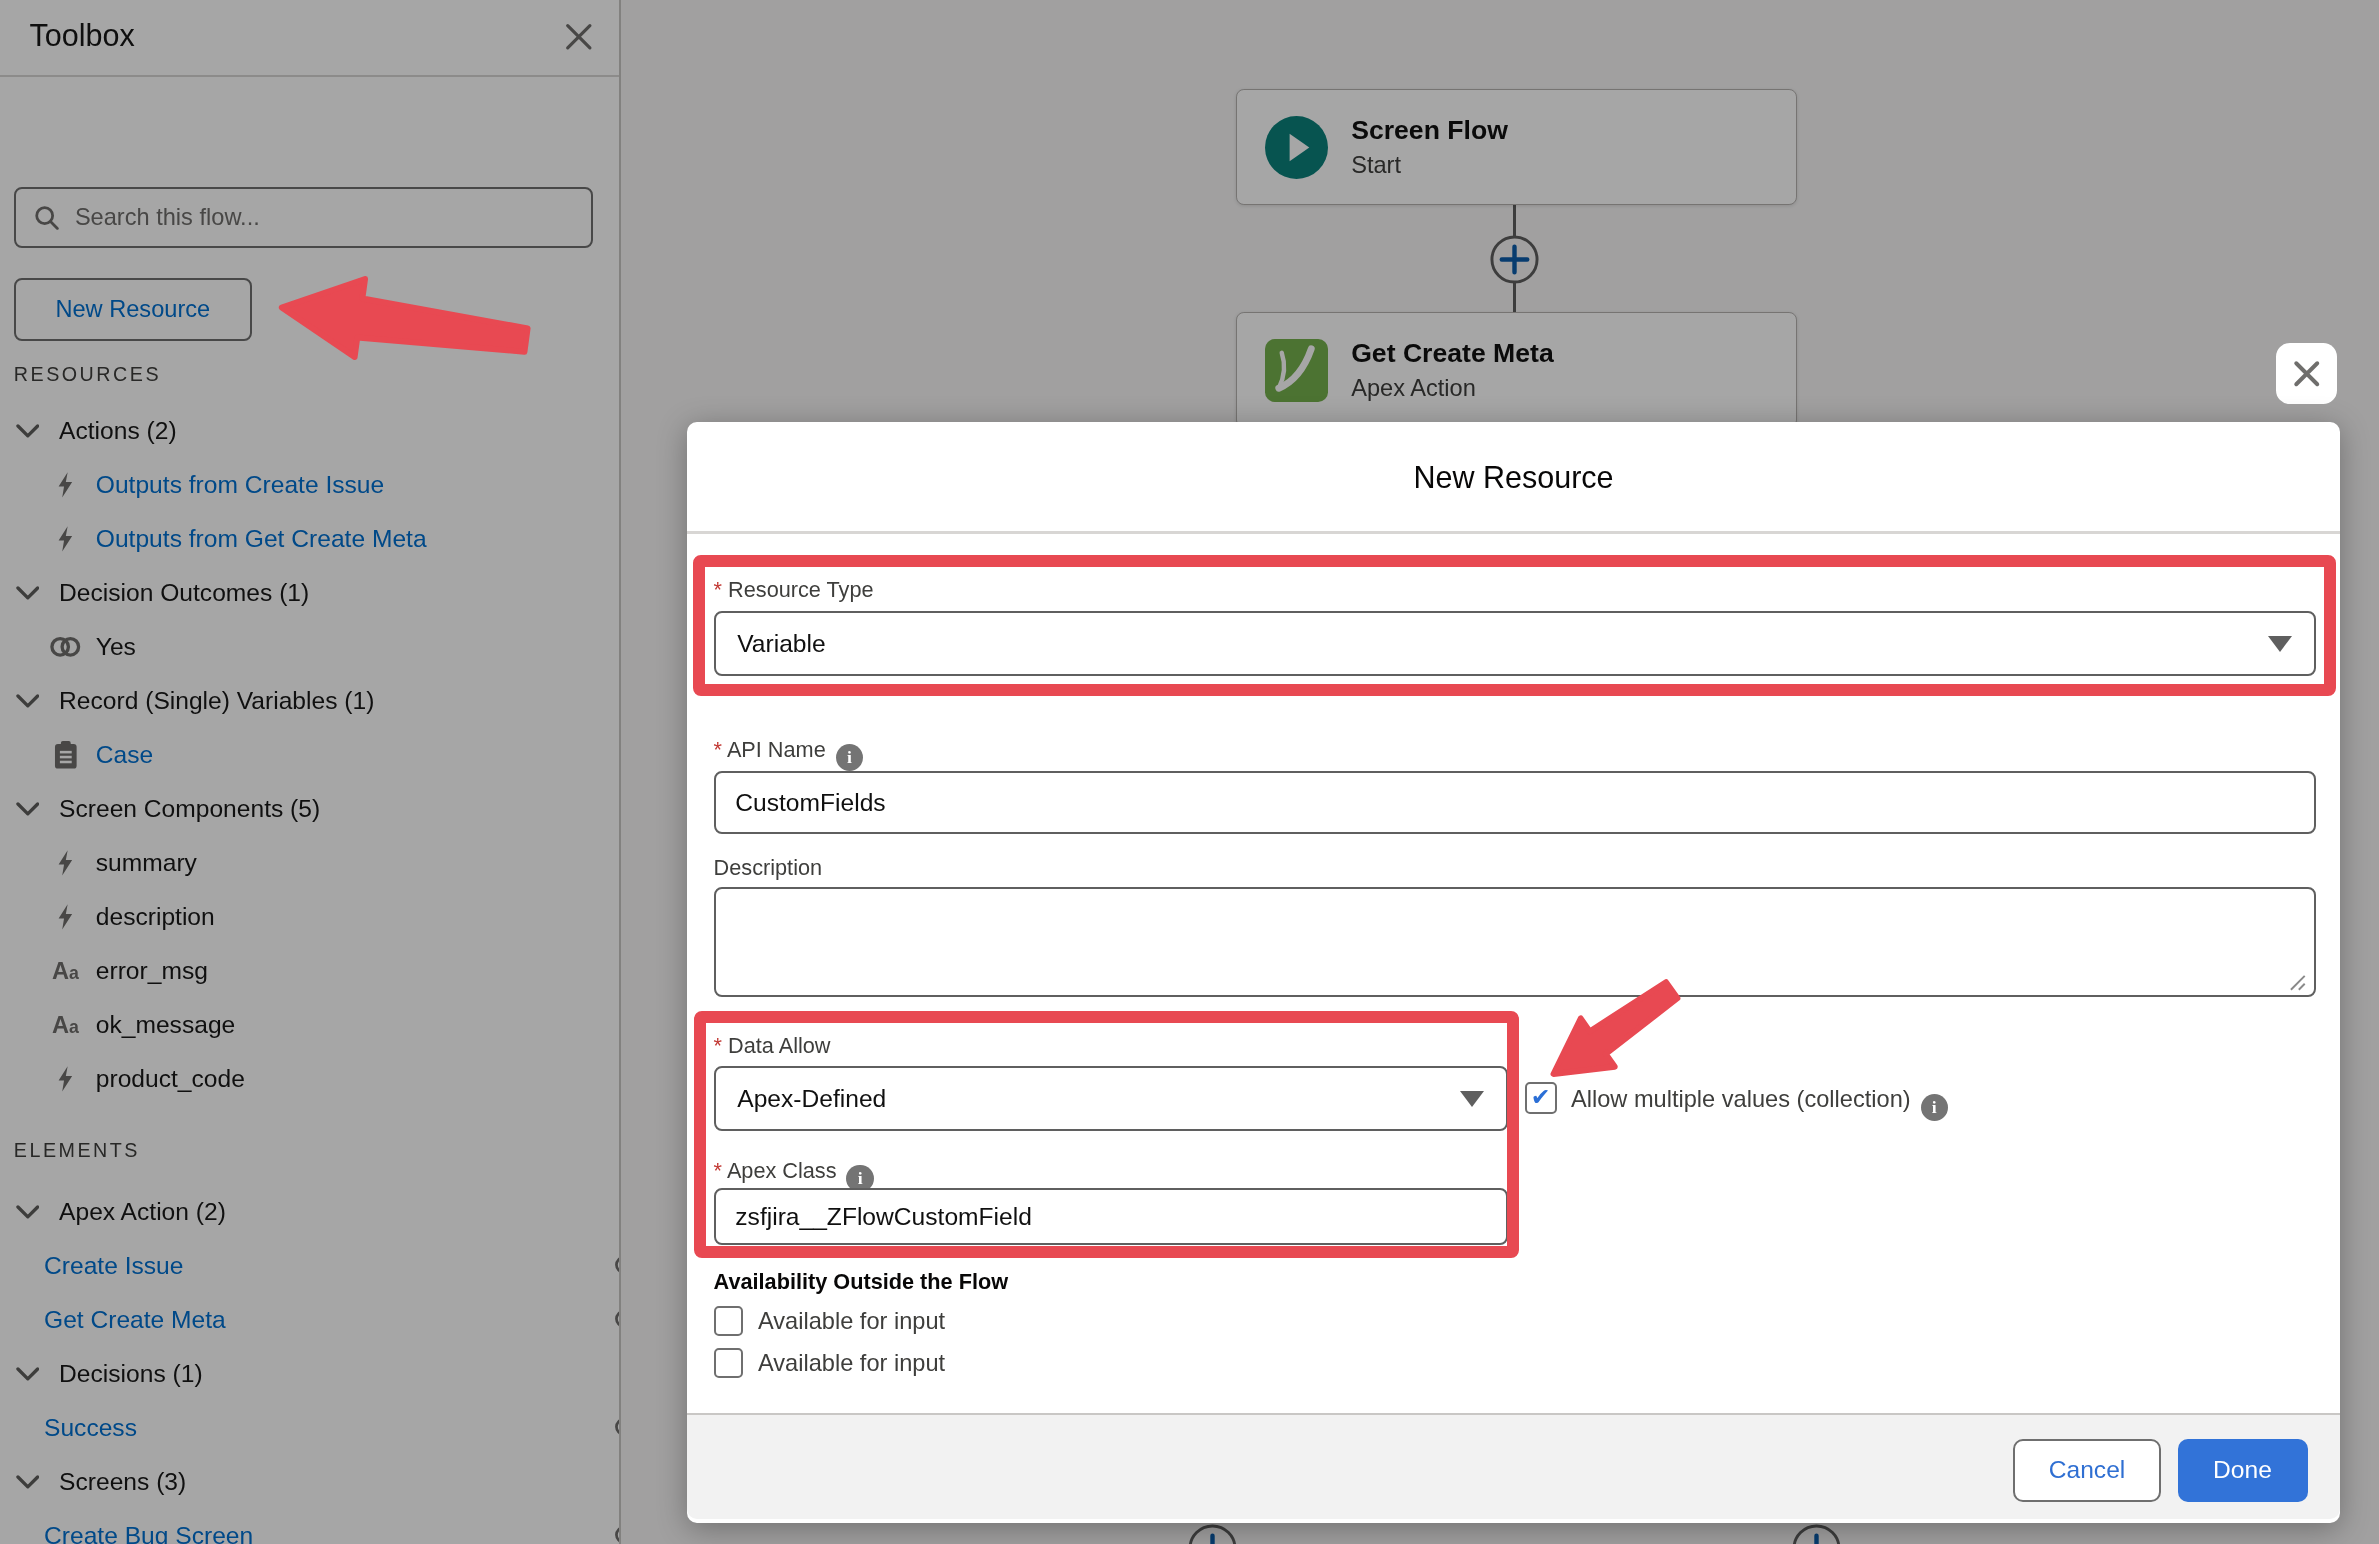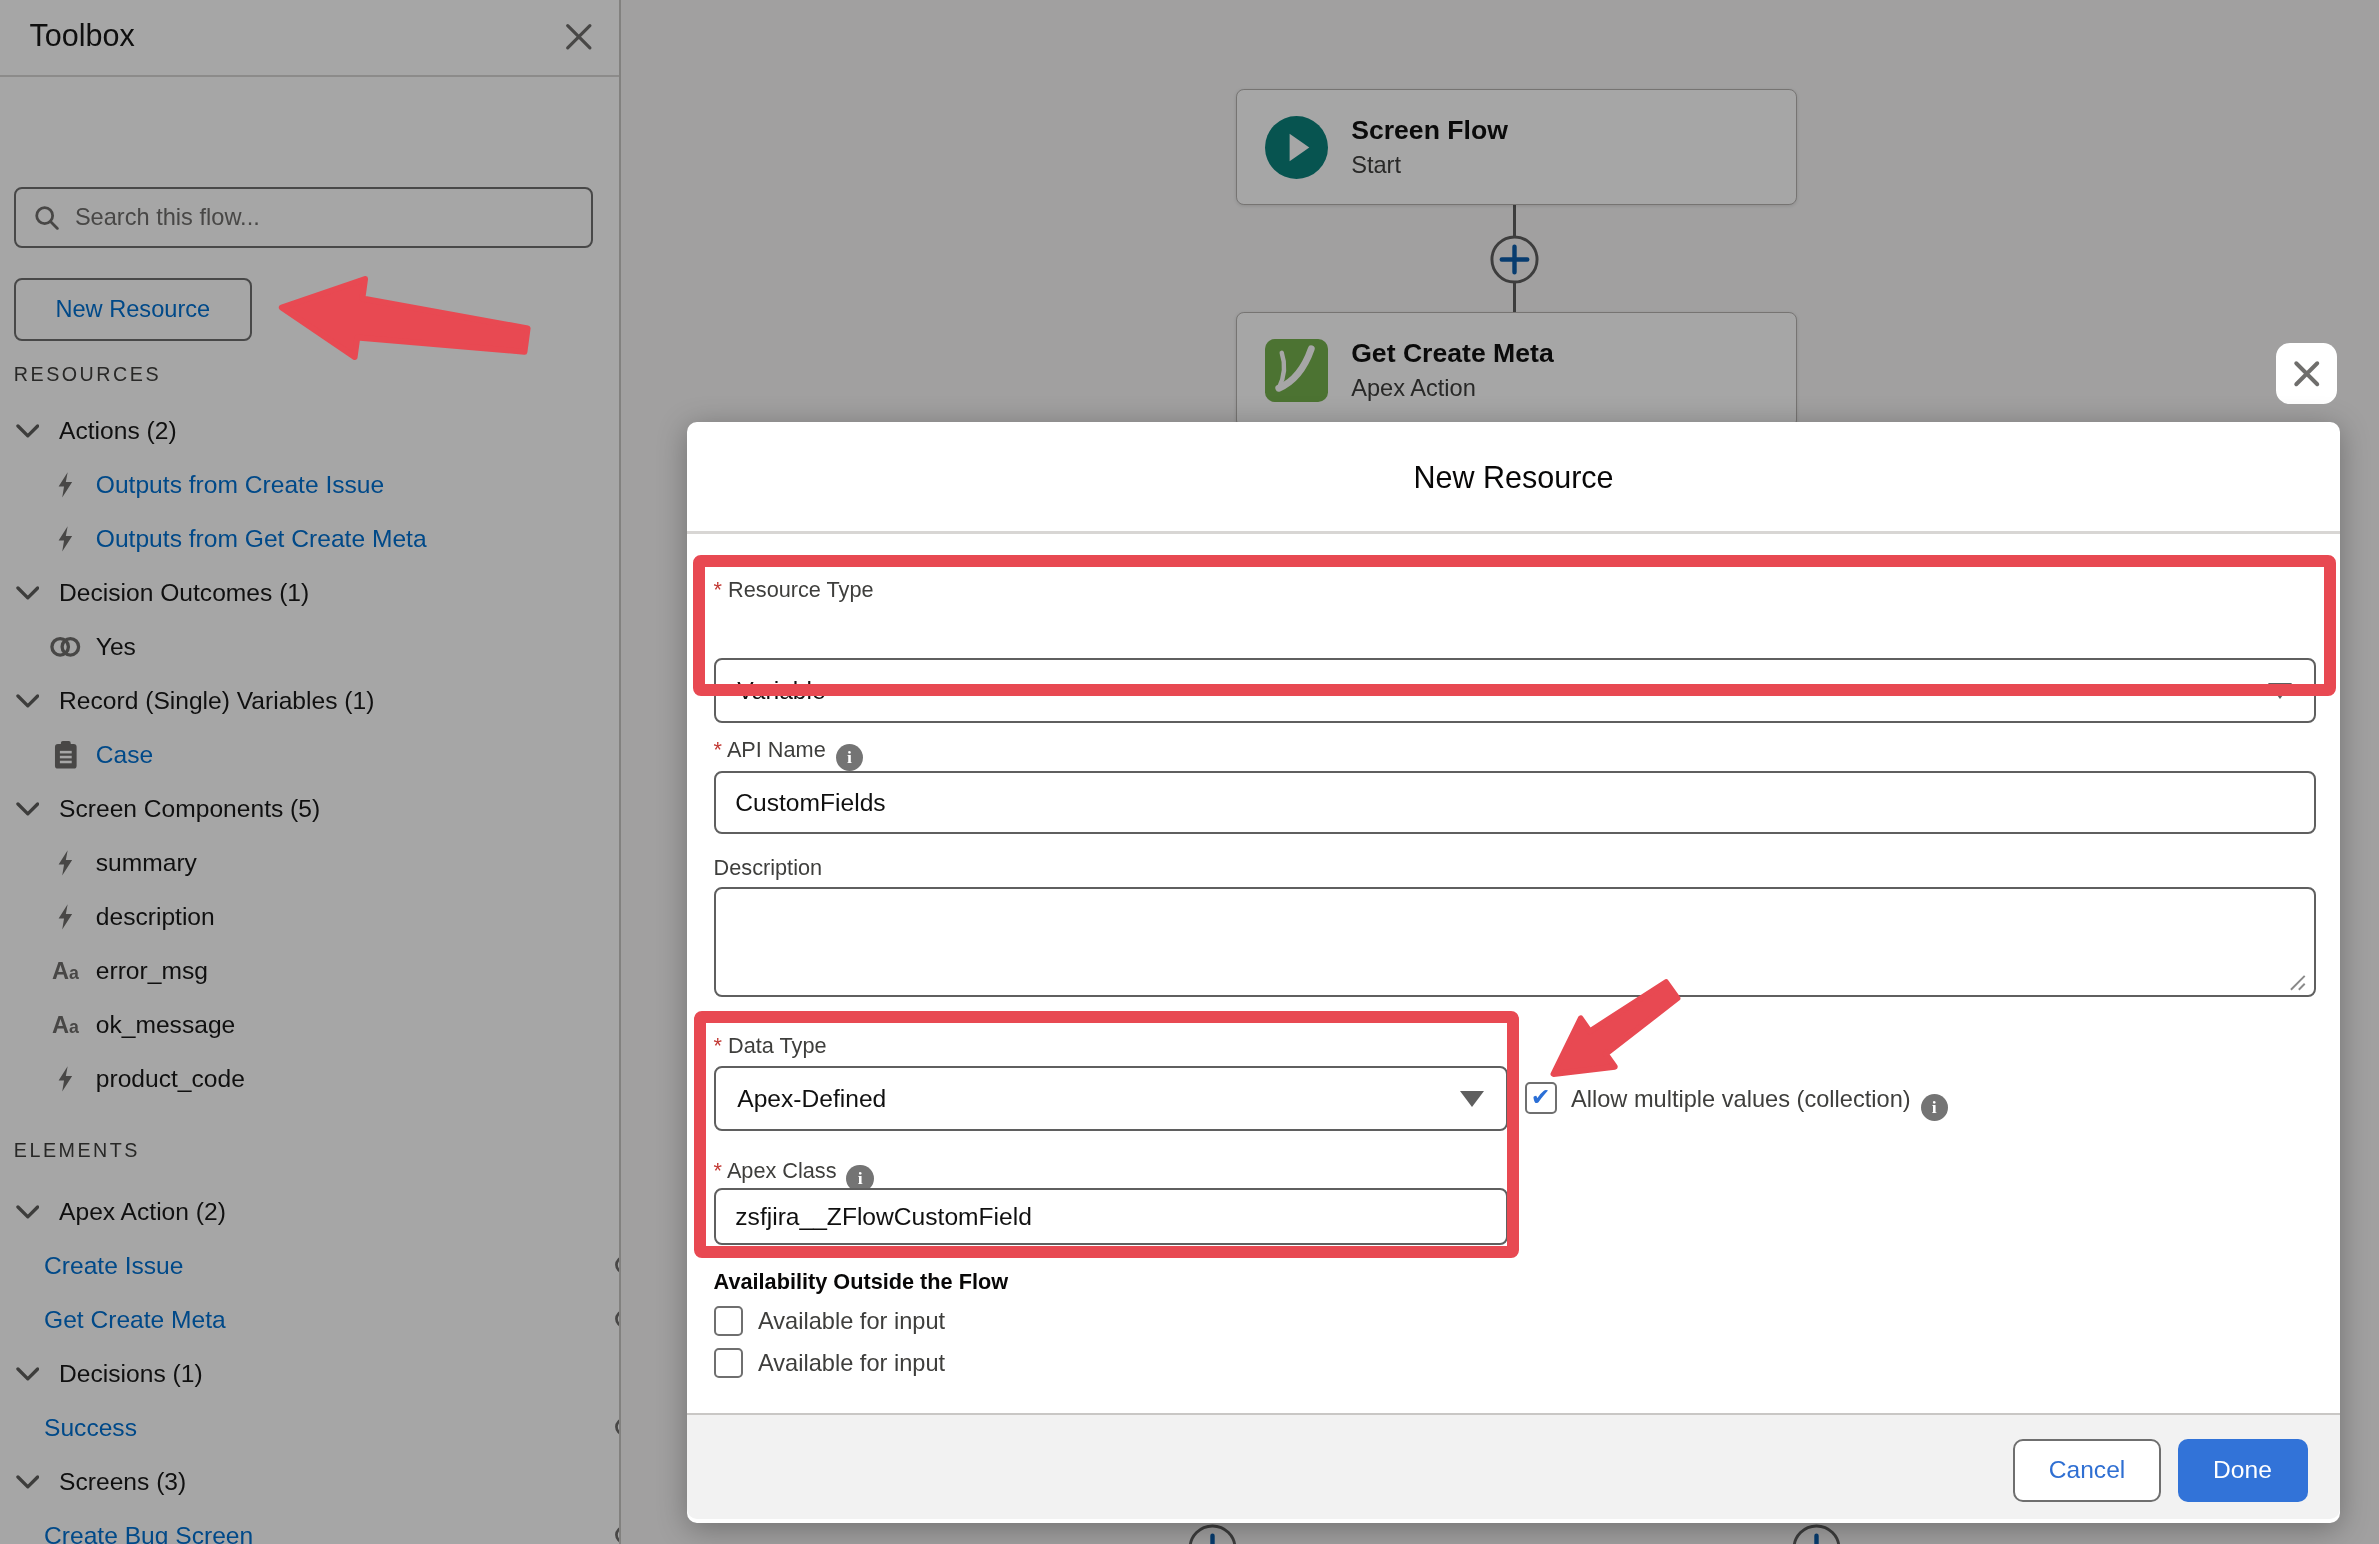--- a/index.html
+++ b/index.html
@@ -363,35 +363,35 @@
         <path d="M4 4l16 16M20 4L4 20" stroke="#6f6e6c" stroke-width="3" stroke-linecap="round"></path>
       </svg>
   </button>
 
   <section class="modal">
     <div class="m-header">
       <div class="m-title">New Resource</div>
     </div>
 
     <div class="f-label req" style="left:26.6px; top:155px;">Resource Type</div>
-    <div class="selectbox" style="left:26.6px; top:189px; width:1602px;margin-top:47px;">
+    <div class="selectbox" style="left:26.6px; top:189px; width:1602px;">
       <span class="sel-val">Variable</span>
       <span class="sel-caret"></span>
     </div>
 
     <div class="f-label req" style="left:26.6px; top:315px;"><span>API Name</span><span class="info-icon"></span></div>
     <input class="txtinput" style="left: 26.6px; top: 349px; width: 1602px;" value="CustomFields">
 
     <div class="f-label" style="left:26.6px; top:433px;">Description</div>
     <textarea class="txtarea" style="left: 26.6px; top: 465px; width: 1602px; height: 110px;"></textarea>
     <svg class="resize-grip" style="left:1598px; top:548px;" width="21.7" height="21.7" viewBox="0 0 22 22">
         <path d="M20 6L6 20M20 14l-6 6" stroke="#8a8a8a" stroke-width="2" fill="none"></path>
       </svg>
 
-    <div class="f-label req" style="left:26.6px; top:611px;">Data Type</div>
+    <div class="f-label req" style="left:26.6px; top:611px;">Data Allow</div>
     <div class="selectbox" style="left:26.6px; top:644px; width:794px;">
       <span class="sel-val">Apex-Defined</span>
       <span class="sel-caret"></span>
     </div>
 
     <span class="cbx checked" style="left:838px; top:660px;"></span>
     <span class="cb-label" style="left:884px; top:664px;"><span>Allow multiple values (collection)</span><span class="info-icon"></span></span>
 
     <div class="f-label req" style="left:26.6px; top:736px;"><span>Apex Class</span><span class="info-icon"></span></div>
     <input class="txtinput" style="left: 26.6px; top: 766px; width: 794px; height: 57px;" value="zsfjira__ZFlowCustomField">

